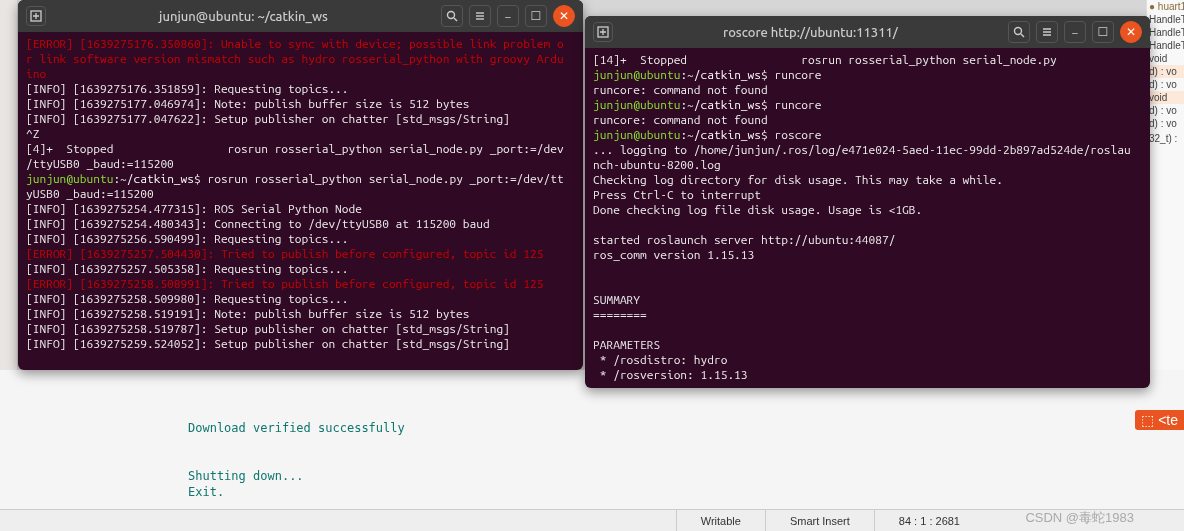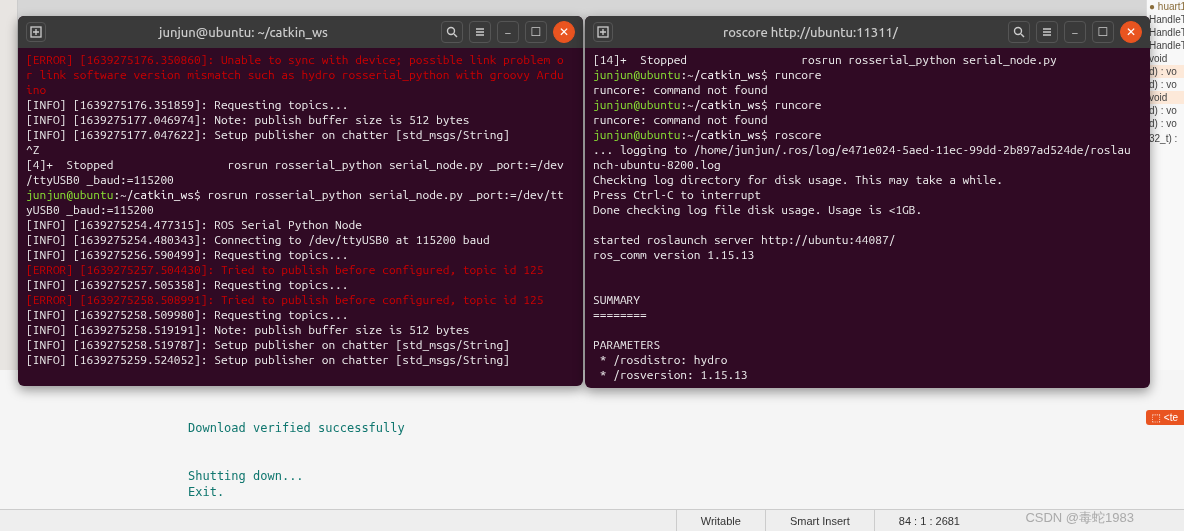--- a/index.html
+++ b/index.html
@@ -19,21 +19,21 @@
   .info-white{ color:#eee;}
   .bg-editor { position:absolute; left:0; top:370px; width:1184px; height:160px; background:#f5f5f5;}
   .editor-text{ position:absolute; left:188px; top:420px; font-family:"DejaVu Sans Mono",monospace; color:#0f766e; white-space:pre; line-height:16px; }
   .statusbar { position:absolute; bottom:0; left:0; right:0; height:22px; background:#eeeeee; border-top:1px solid #ccc; display:flex; align-items:center; font-family:sans-serif; font-size:11px; color:#333;padding-left:16px; }
   .status-sp{ flex:1;}
   .status-cell{ padding:0 24px; border-left:1px solid #ccc; height:100%; display:flex; align-items:center;}
   .watermark{ position:absolute; right:50px; bottom:4px; color:#aaa; font-family:sans-serif; font-size:13px;}
   .ide-sidebar{ position:absolute; left:0; top:0; width:18px; height:370px; background:#e8e5e2; border-right:1px solid #ccc;}
   .ide-right{ position:absolute; right:0; top:0; width:38px; height:500px; background:#f8f8f8; border-left:1px solid #ddd; font-family:sans-serif; font-size:10px; color:#555; overflow:hidden;}
   .outline-row{ padding:1px 2px; font-size:10px; color:#444; white-space:nowrap;}
-  .tag-te{position:absolute; right:0; top:410px; background:#e95420; color:#fff; font-size:10px; padding:2px 6px; border-radius:3px 0 0 3px; font-family:sans-serif;}
+  .tag-te{position:absolute; right:0; top:410px; background:#e95420; color:#fff; font-size:14px; padding:2px 6px; border-radius:3px 0 0 3px; font-family:sans-serif;}
   svg{display:block;}
 </style>
 </head>
 <body>
 
 <div class="ide-sidebar"></div>
 <div class="ide-right">
   <div class="outline-row" style="color:#8a6d3b;">● <span>huart1 : UART_HandleTypeDef</span></div>
   <div class="outline-row">HandleTypeDef</div>
   <div class="outline-row">HandleTypeDef</div>
@@ -50,21 +50,21 @@
 
 <div class="bg-editor"></div>
 <div class="editor-text">Download verified successfully
 
 
 Shutting down...
 Exit.</div>
 
 <div class="tag-te">⬚ &lt;te</div>
 
-<div class="term" style="left:18px; top:16px; width:565px; height:370px;">
+<div class="term" style="left:18px; top:0; width:565px; height:370px;">
   <div class="titlebar">
     <div class="tb-left">
       <div class="tb-ico">
         <svg width="12" height="12" viewBox="0 0 12 12">
             <rect x="1" y="1" width="10" height="10" fill="none" stroke="#ccc" stroke-width="1.3"></rect>
             <line x1="6" y1="3" x2="6" y2="9" stroke="#ccc" stroke-width="1.3"></line>
             <line x1="3" y1="6" x2="9" y2="6" stroke="#ccc" stroke-width="1.3"></line>
           </svg>
       </div>
     </div>

